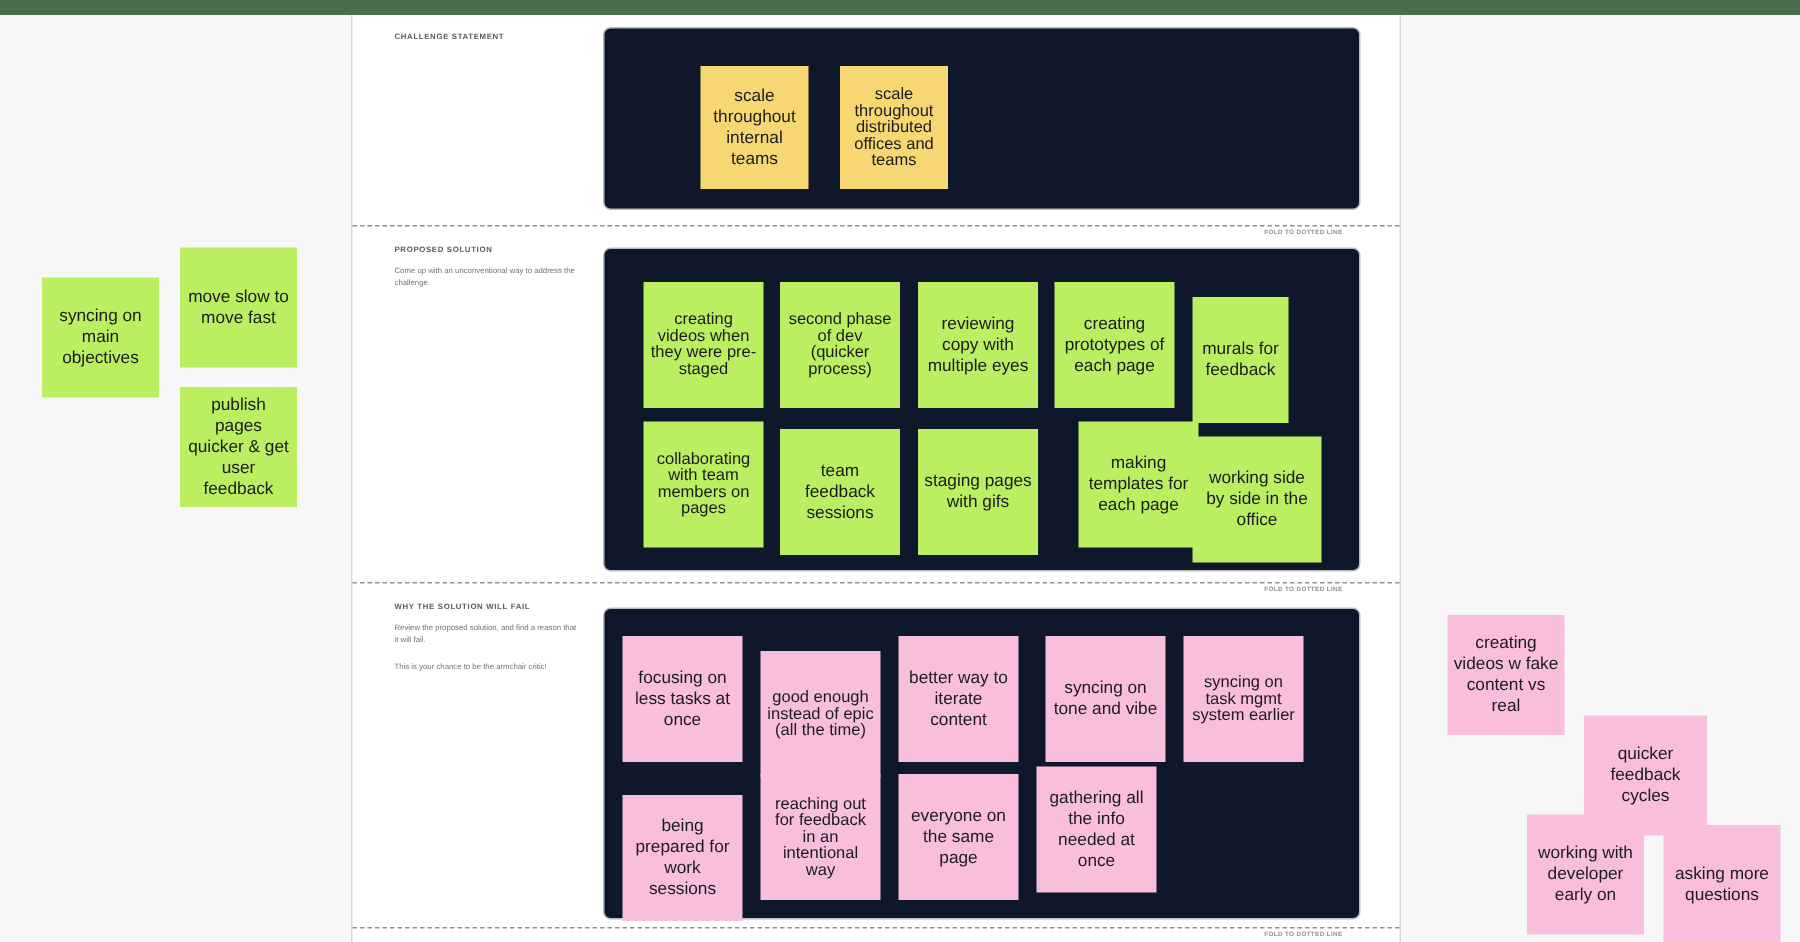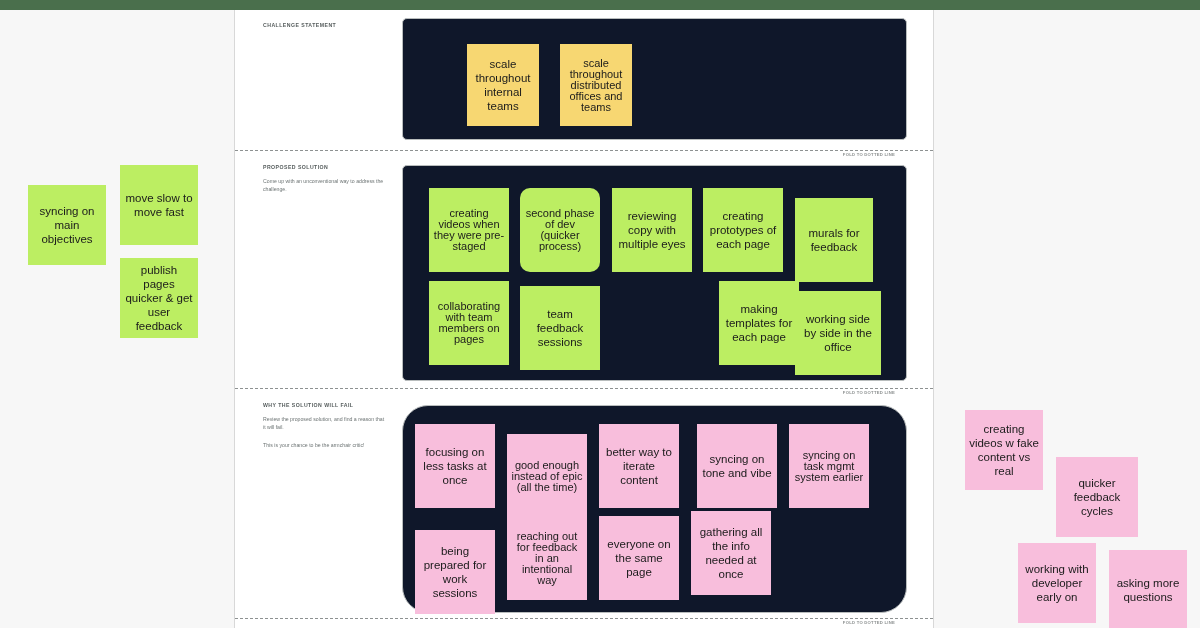--- a/index.html
+++ b/index.html
@@ -130,21 +130,21 @@
   <div class="note green" style="left:120px; top:155px; width:78px; height:80px;">
     <span>move slow to move fast</span>
   </div>
   <div class="note green" style="left:120px; top:248px; width:78px; height:80px;">
     <span>publish pages quicker &amp; get user feedback</span>
   </div>
 
   <div class="note pink" style="left:965px; top:400px; width:78px; height:80px;">
     <span>creating videos w fake content vs real</span>
   </div>
-  <div class="note pink" style="left:1056px; top:447px; width:82px; height:80px;">
+  <div class="note pink" style="left:1056px; top:467px; width:82px; height:80px;">
     <span>quicker feedback cycles</span>
   </div>
   <div class="note pink" style="left:1018px; top:533px; width:78px; height:80px;">
     <span>working with developer early on</span>
   </div>
   <div class="note pink" style="left:1109px; top:540px; width:78px; height:80px;">
     <span>asking more questions</span>
   </div>
 
   <div class="worksheet">
@@ -167,57 +167,60 @@
 
     <div class="section" style="top:0;">
       <div class="sec-label" style="top:154px;">PROPOSED SOLUTION</div>
       <div class="sec-sub" style="top:168px;">Come up with an unconventional way to address the challenge.</div>
 
       <div class="box" style="left:167px; top:155px; width:505px; height:216px;">
 
         <div class="note green small" style="left:26px; top:22px; width:80px; height:84px;">
           <span>creating videos when they were pre-staged</span>
         </div>
-        <div class="note green small" style="left:117px; top:22px; width:80px; height:84px;border-radius:10px;">
+        <div class="note green small" style="left:117px; top:22px; width:80px; height:84px;">
           <span>second phase of dev (quicker process)</span>
         </div>
         <div class="note green" style="left:209px; top:22px; width:80px; height:84px;">
           <span>reviewing copy with multiple eyes</span>
         </div>
         <div class="note green" style="left:300px; top:22px; width:80px; height:84px;">
           <span>creating prototypes of each page</span>
         </div>
-        <div class="note green" style="left:392px; top:32px; width:78px; height:84px;">
+        <div class="note green" style="left:392px; top:32px; width:64px; height:84px;">
           <span>murals for feedback</span>
         </div>
 
         <div class="note green small" style="left:26px; top:115px; width:80px; height:84px;">
           <span>collaborating with team members on pages</span>
         </div>
         <div class="note green" style="left:117px; top:120px; width:80px; height:84px;">
           <span>team feedback sessions</span>
+        </div>
+        <div class="note green" style="left:209px; top:120px; width:80px; height:84px;">
+          <span>staging pages with gifs</span>
         </div>
         <div class="note green" style="left:300px; top:115px; width:80px; height:84px;margin-left:16px;">
           <span>making templates for each page</span>
         </div>
         <div class="note green" style="left:392px; top:125px; width:86px; height:84px;">
           <span>working side by side in the office</span>
         </div>
       </div>
     </div>
 
     <div class="foldline" style="top:378px;"></div>
     <div class="foldlabel" style="top:380px;">FOLD TO DOTTED LINE</div>
 
     <div class="section" style="top:0;">
       <div class="sec-label" style="top:392px;">WHY THE SOLUTION WILL FAIL</div>
       <div class="sec-sub" style="top:406px;">Review the proposed solution, and find a reason that it will fail.</div>
       <div class="sec-sub" style="top:432px;">This is your chance to be the armchair critic!</div>
 
-      <div class="box" style="left:167px; top:395px; width:505px; height:208px;border-radius:26px;">
+      <div class="box" style="left:167px; top:395px; width:505px; height:208px;">
 
         <div class="note pink" style="left:12px; top:18px; width:80px; height:84px;">
           <span>focusing on less tasks at once</span>
         </div>
         <div class="note pink small" style="left:104px; top:28px; width:80px; height:84px;">
           <span>good enough instead of epic (all the time)</span>
         </div>
         <div class="note pink" style="left:294px; top:18px; width:80px; height:84px;">
           <span>syncing on tone and vibe</span>
         </div>

